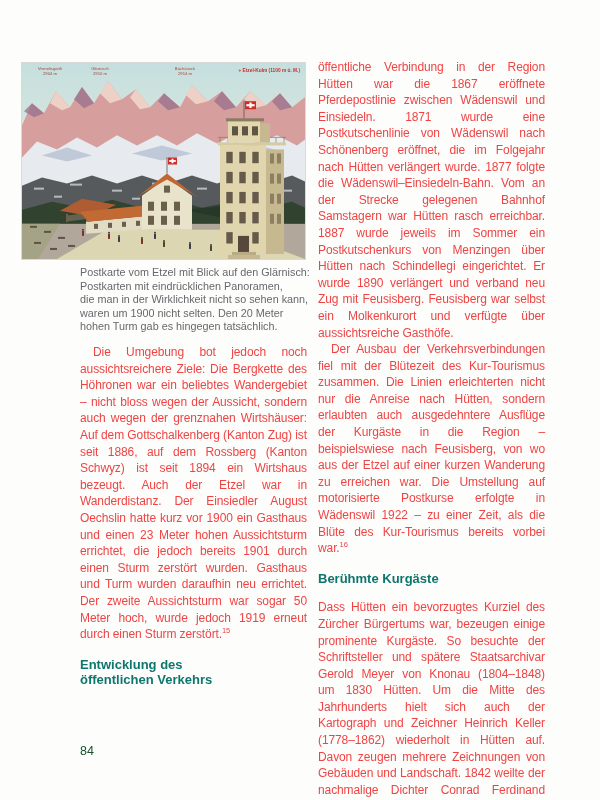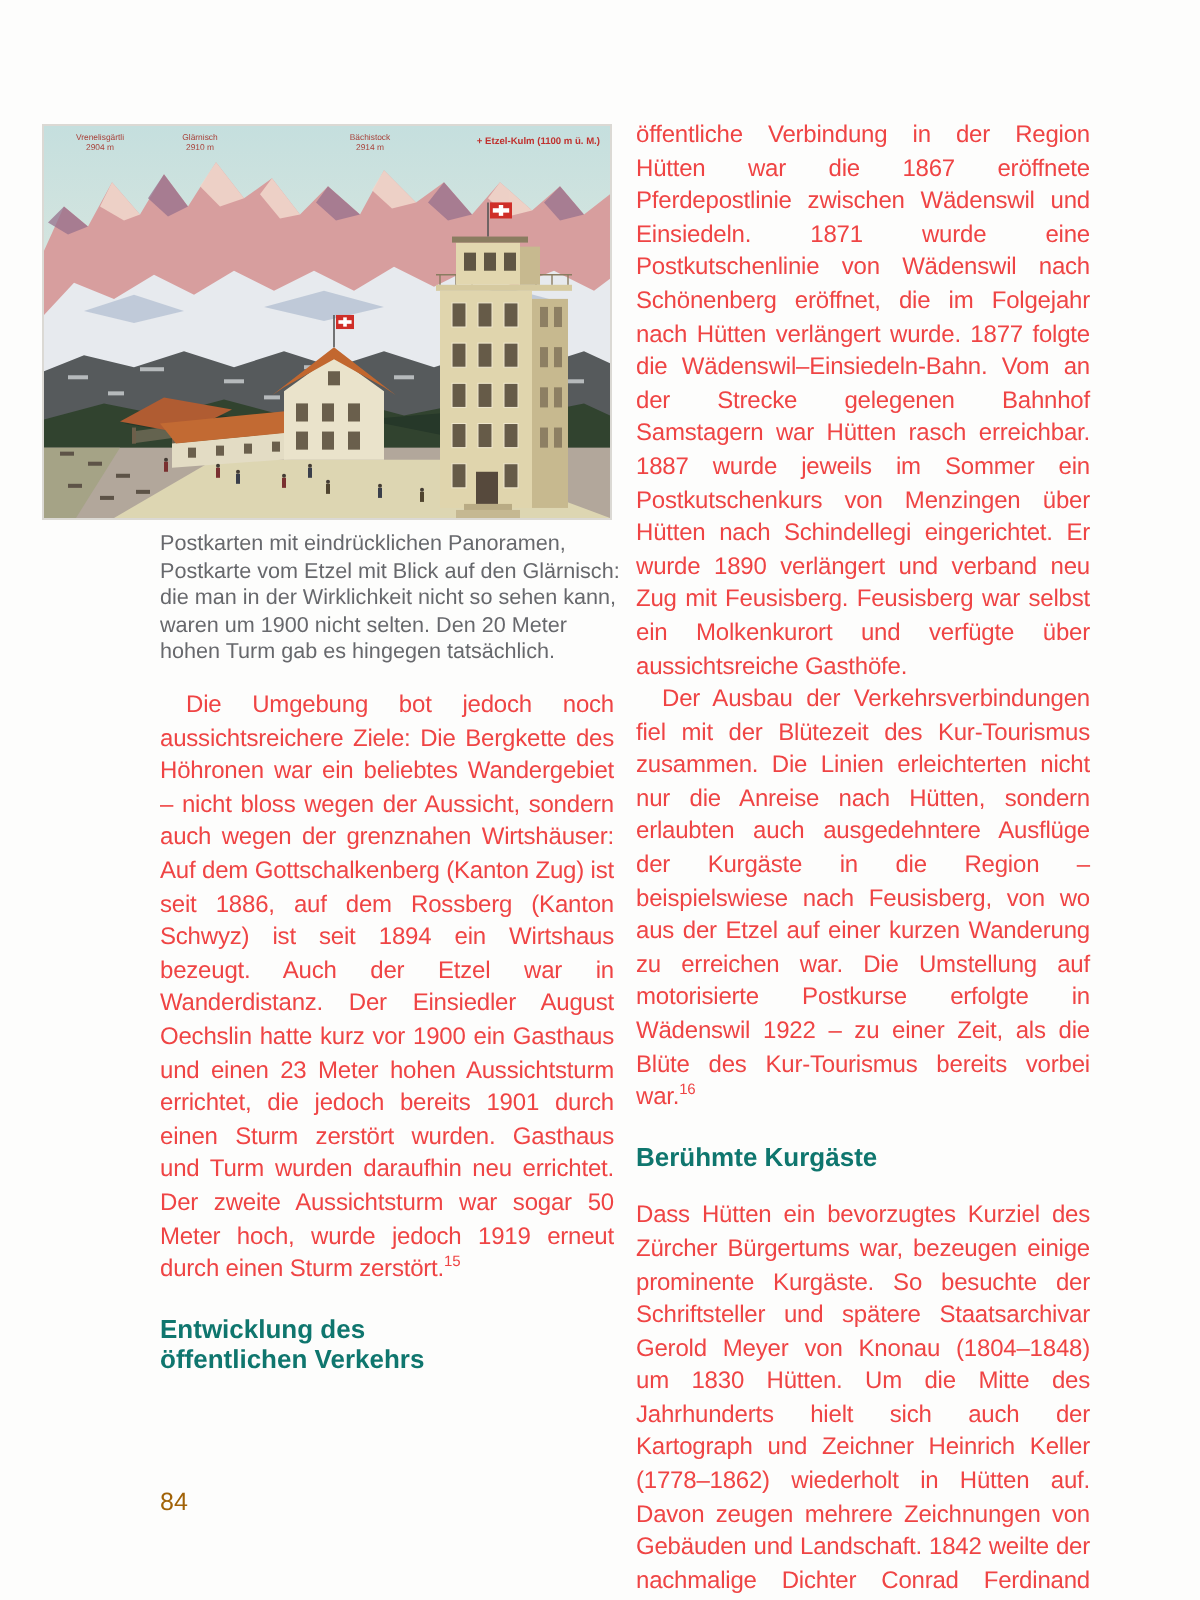--- a/index.html
+++ b/index.html
@@ -27,21 +27,21 @@
     text-align:justify; letter-spacing:-0.1px;
   }
   p.body.indent { text-indent:13px; }
   p.body sup { font-size:7.5px; line-height:0; vertical-align:super; }
   h2.heading {
     margin:14px 0 13px 0; font-size:13px; line-height:15.5px;
     font-weight:bold; color:#0f766e; letter-spacing:0;
   }
   .page-number {
     position:absolute; left:80px; top:744px;
-    font-size:12.5px; color:#a16207;
+    font-size:12.5px; color:#14532d;
   }
   .peak-label { font-size:4.2px; fill:#a8433c; text-anchor:middle; font-family:"Liberation Sans",sans-serif; }
   .summit-label { font-size:4.8px; fill:#c0312e; text-anchor:end; font-weight:bold; font-family:"Liberation Sans",sans-serif; }
 </style>
 </head>
 <body>
 
 <div class="page">
 
   <div class="postcard">
@@ -254,22 +254,22 @@
         <text class="peak-label" x="78" y="7">Glärnisch</text>
         <text class="peak-label" x="78" y="12">2910 m</text>
         <text class="peak-label" x="163" y="7">Bächistock</text>
         <text class="peak-label" x="163" y="12">2914 m</text>
         <text class="summit-label" x="278" y="9">+ Etzel-Kulm (1100 m ü. M.)</text>
       </g>
     </svg>
   </div>
 
   <div class="caption">
+    <div>Postkarte vom Etzel mit Blick auf den Glärnisch:</div>
     <div>Postkarten mit eindrücklichen Panoramen,</div>
-    <div>Postkarte vom Etzel mit Blick auf den Glärnisch:</div>
     <div>die man in der Wirklichkeit nicht so sehen kann,</div>
     <div>waren um 1900 nicht selten. Den 20 Meter</div>
     <div>hohen Turm gab es hingegen tatsächlich.</div>
   </div>
 
   <div class="col col-left">
     <p class="body indent"><span>Die Umgebung bot jedoch noch aussichtsreichere Ziele: Die Bergkette des Höhronen war ein beliebtes Wandergebiet – nicht bloss wegen der Aussicht, sondern auch wegen der grenznahen Wirtshäuser: Auf dem Gottschalkenberg (Kanton Zug) ist seit 1886, auf dem Rossberg (Kanton Schwyz) ist seit 1894 ein Wirtshaus bezeugt. Auch der Etzel war in Wanderdistanz. Der Einsiedler August Oechslin hatte kurz vor 1900 ein Gasthaus und einen 23 Meter hohen Aussichtsturm errichtet, die jedoch bereits 1901 durch einen Sturm zerstört wurden. Gasthaus und Turm wurden daraufhin neu errichtet. Der zweite Aussichtsturm war sogar 50 Meter hoch, wurde jedoch 1919 erneut durch einen Sturm zerstört.</span><sup>15</sup></p>
     <h2 class="heading"><span>Entwicklung des</span><br><span>öffentlichen Verkehrs</span></h2>
   </div>
 

